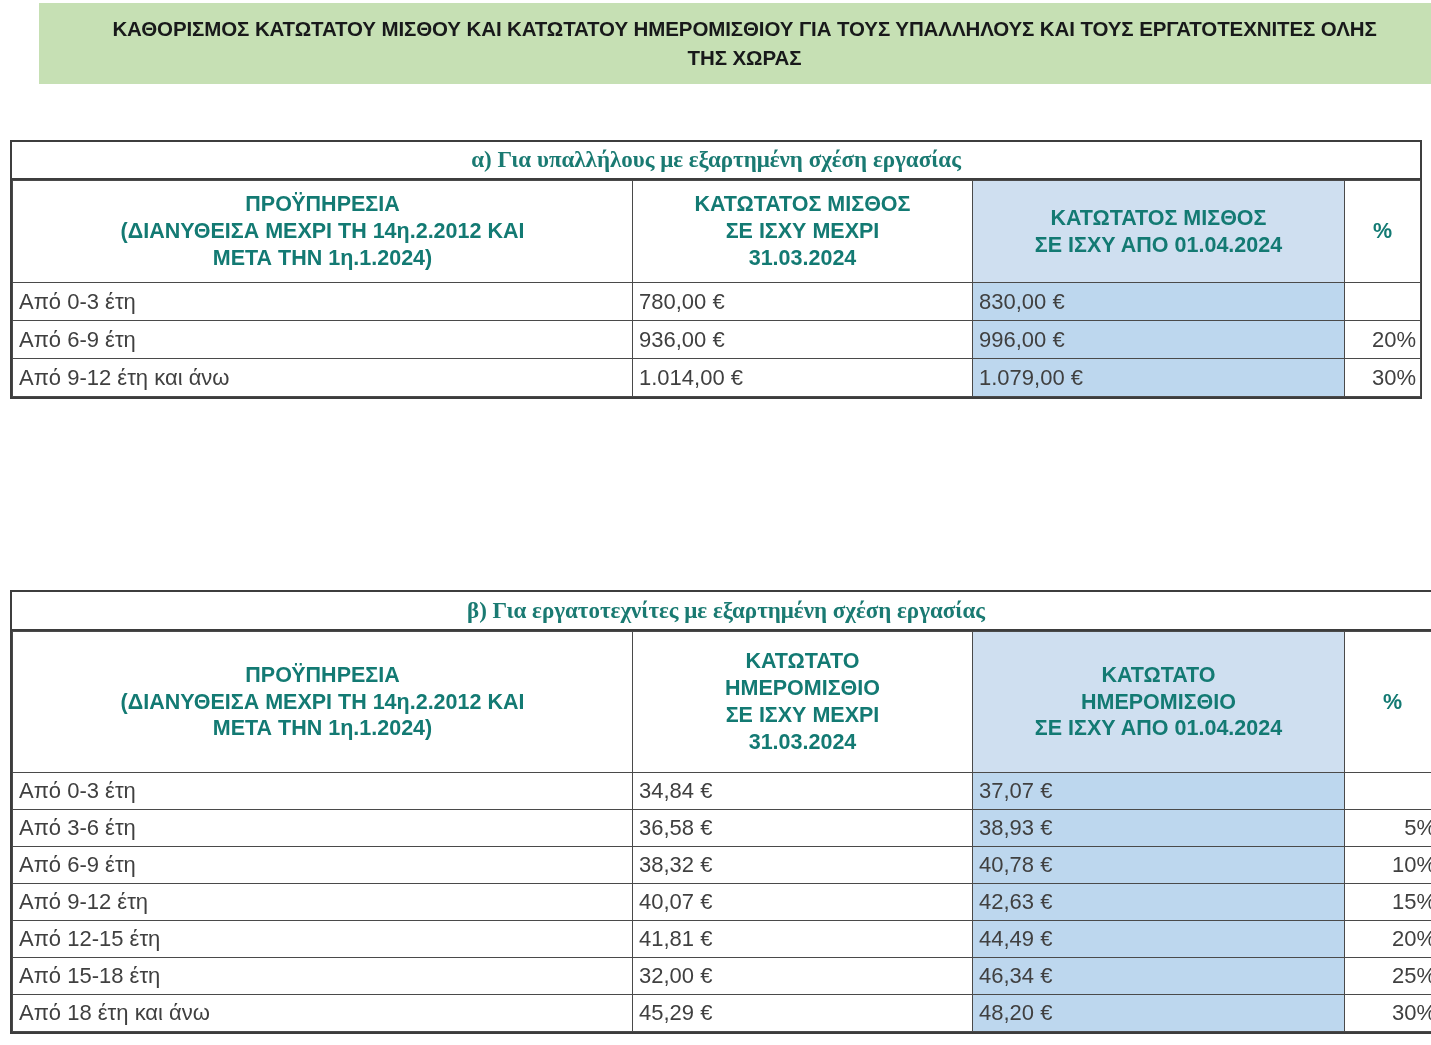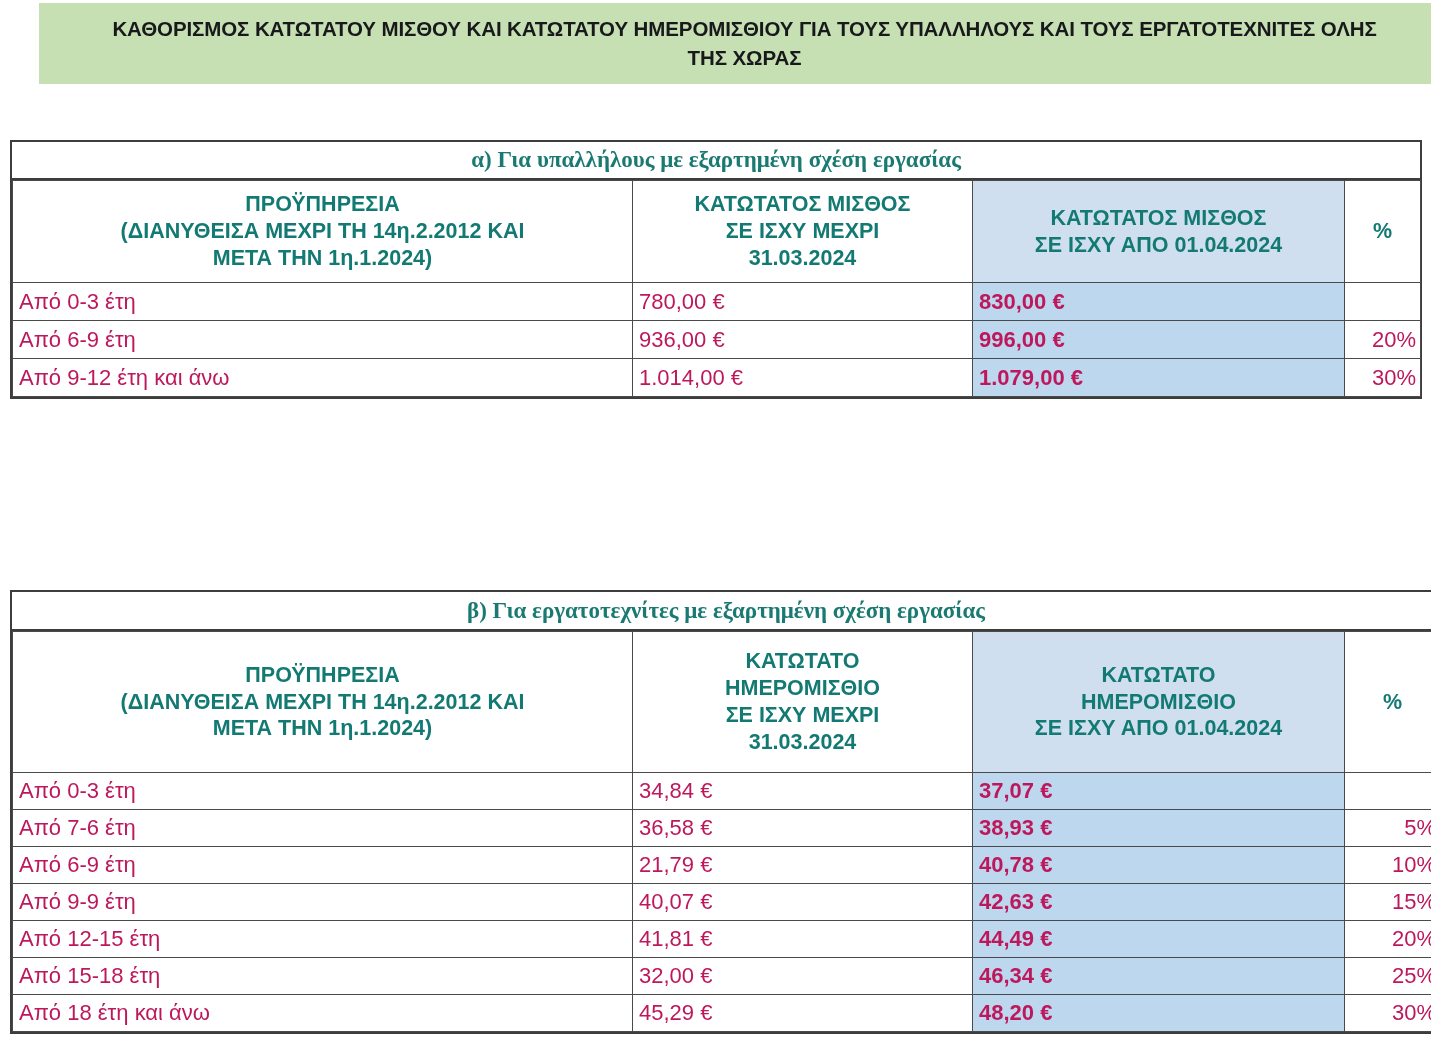--- a/index.html
+++ b/index.html
@@ -76,28 +76,28 @@
     text-align: center;
     line-height: 1.25;
     background: #ffffff;
     padding: 4px 2px;
   }
   .wage-table th.hl {
     background: #cfdff0;
   }
   .wage-table td {
     font-size: 22px;
-    color: #be185d;
+    color: #404040;
     padding: 2px 4px 2px 6px;
     background: #ffffff;
     white-space: nowrap;
   }
   .wage-table td.hl {
     background: #bdd7ee;
-    font-weight: bold;
+    font-weight: normal;
   }
   .wage-table td.pct {
     text-align: right;
     padding-right: 4px;
   }
   .wage-table td.val {
     text-align: left;
     margin-left: 44px;
   }
 
@@ -222,33 +222,33 @@
       </tr>
     </thead>
     <tbody>
       <tr>
         <td>Από 0-3 έτη</td>
         <td class="val">34,84 €</td>
         <td class="val hl">37,07 €</td>
         <td class="pct"></td>
       </tr>
       <tr>
-        <td>Από 7-6 έτη</td>
+        <td>Από 3-6 έτη</td>
         <td class="val">36,58 €</td>
         <td class="val hl">38,93 €</td>
         <td class="pct">5%</td>
       </tr>
       <tr>
         <td>Από 6-9 έτη</td>
-        <td class="val">21,79 €</td>
+        <td class="val">38,32 €</td>
         <td class="val hl">40,78 €</td>
         <td class="pct">10%</td>
       </tr>
       <tr>
-        <td>Από 9-9 έτη</td>
+        <td>Από 9-12 έτη</td>
         <td class="val">40,07 €</td>
         <td class="val hl">42,63 €</td>
         <td class="pct">15%</td>
       </tr>
       <tr>
         <td>Από 12-15 έτη</td>
         <td class="val">41,81 €</td>
         <td class="val hl">44,49 €</td>
         <td class="pct">20%</td>
       </tr>

